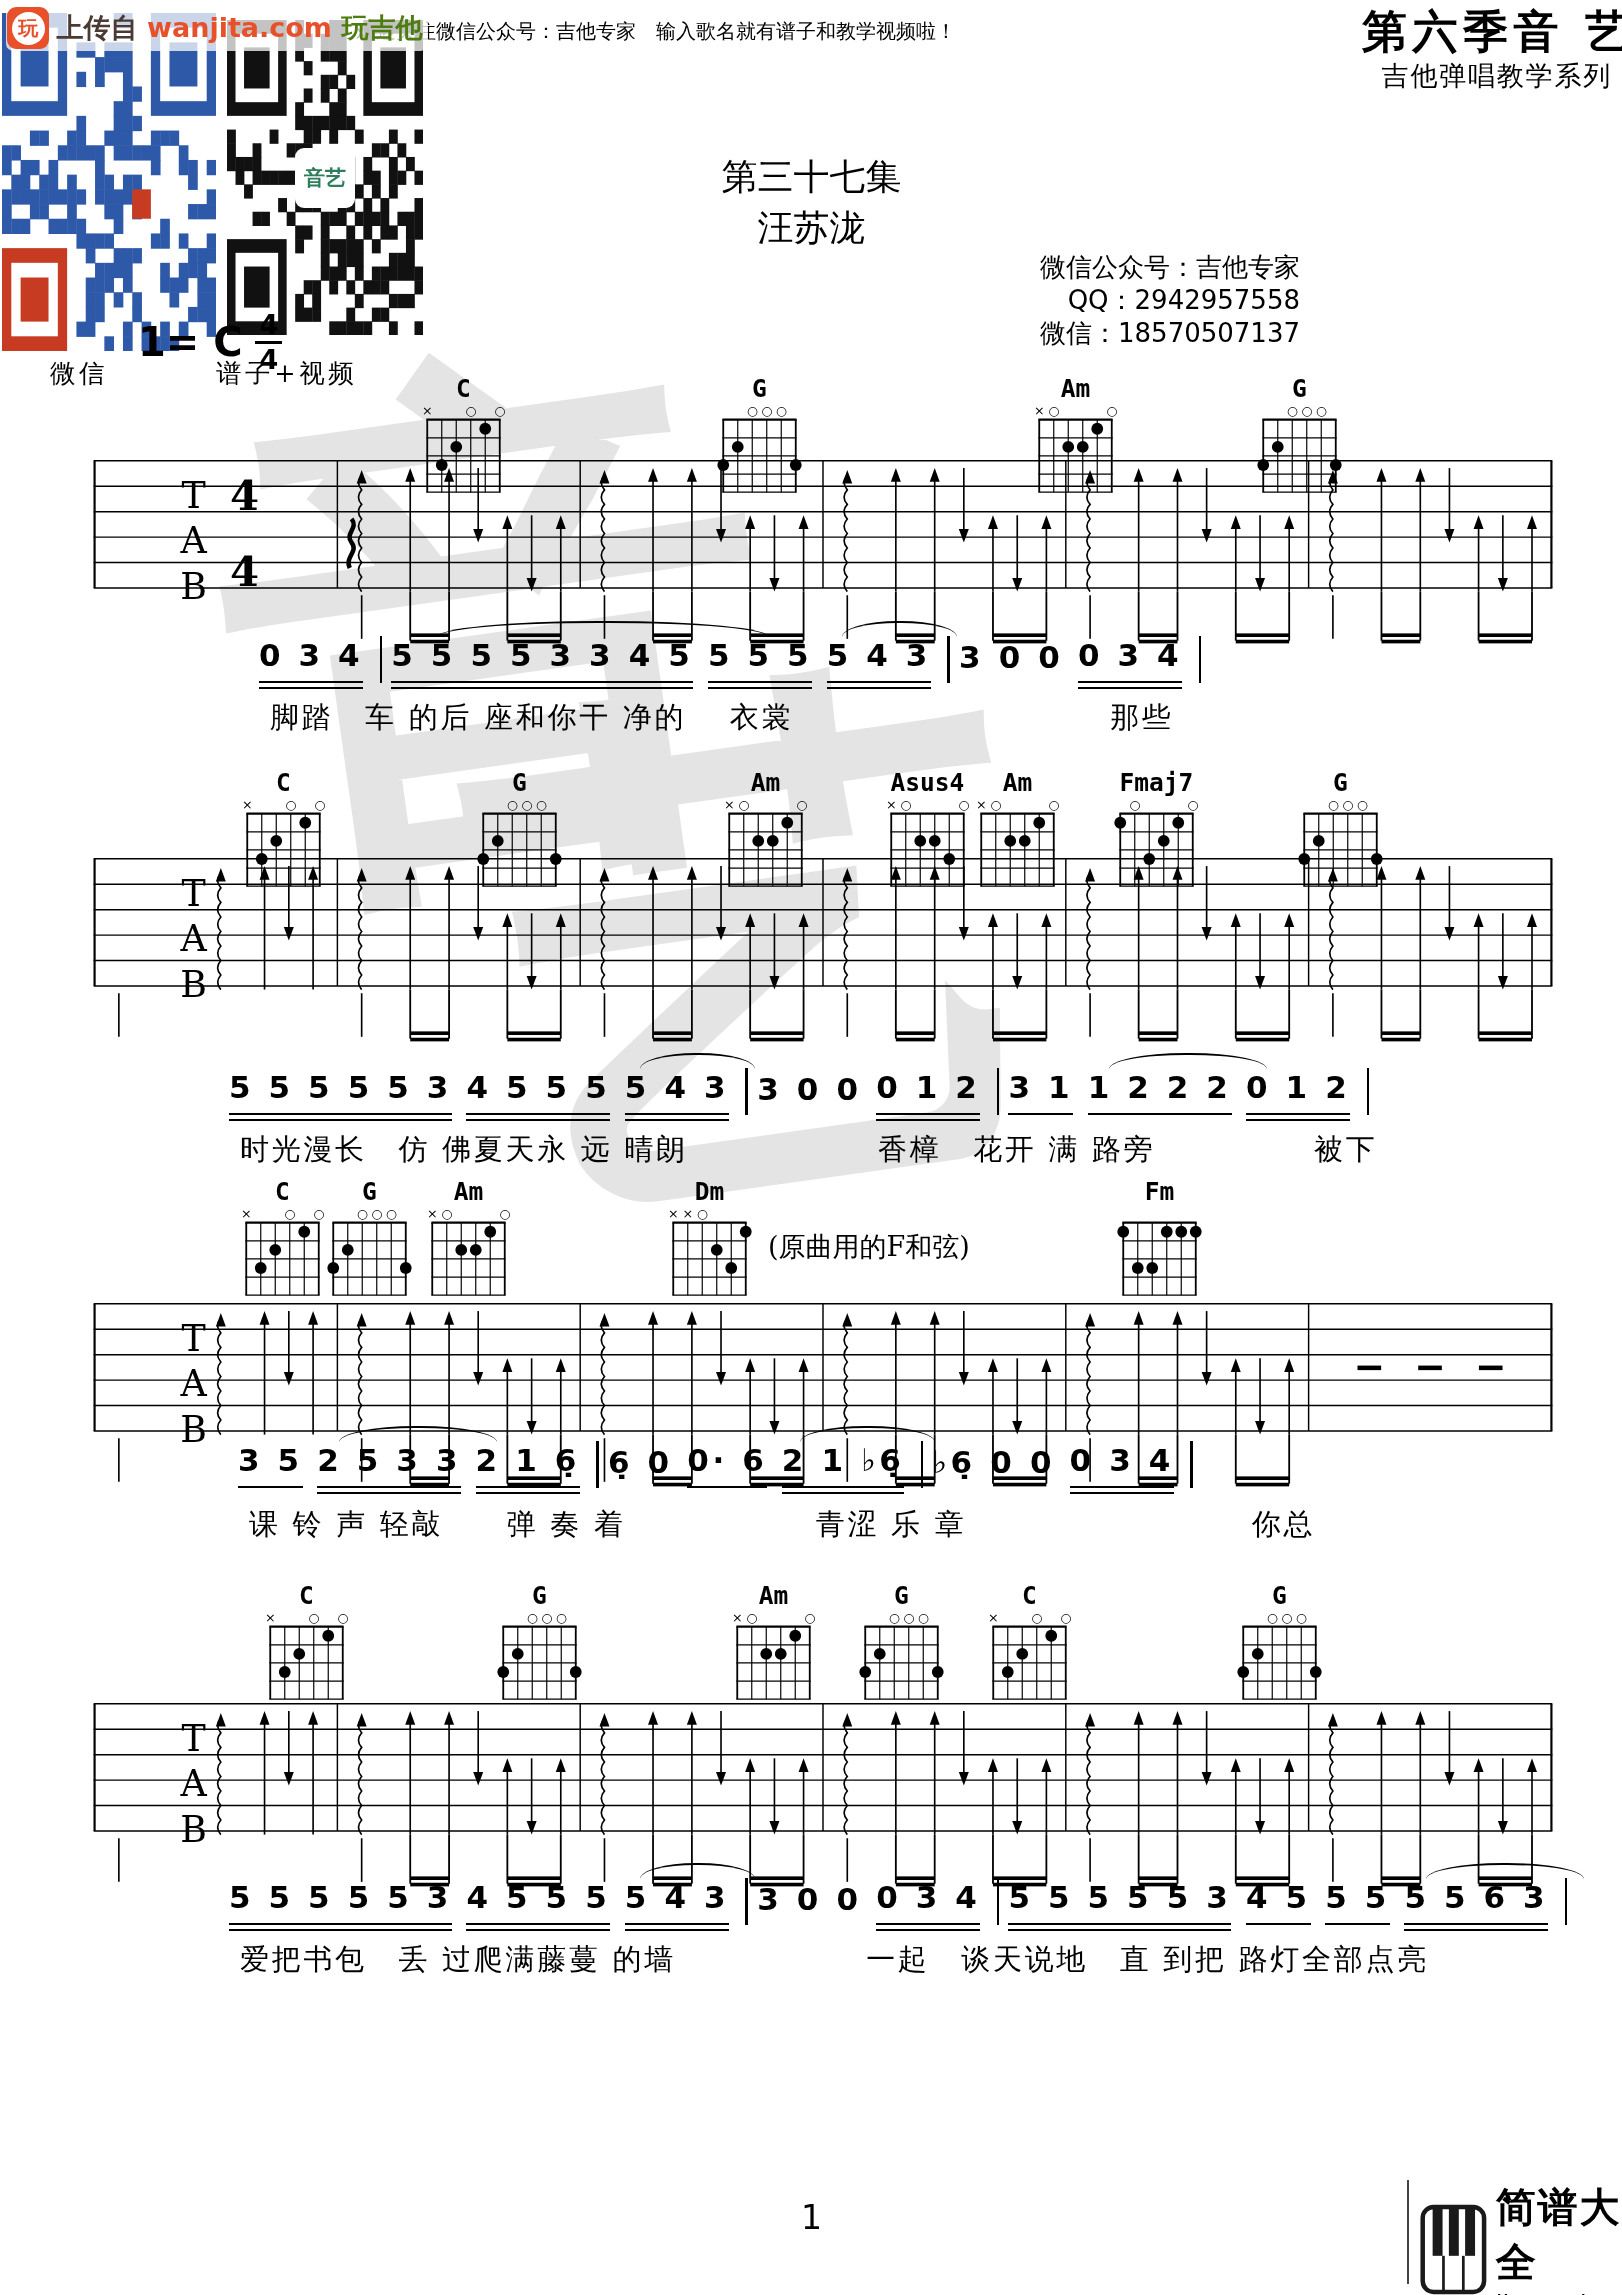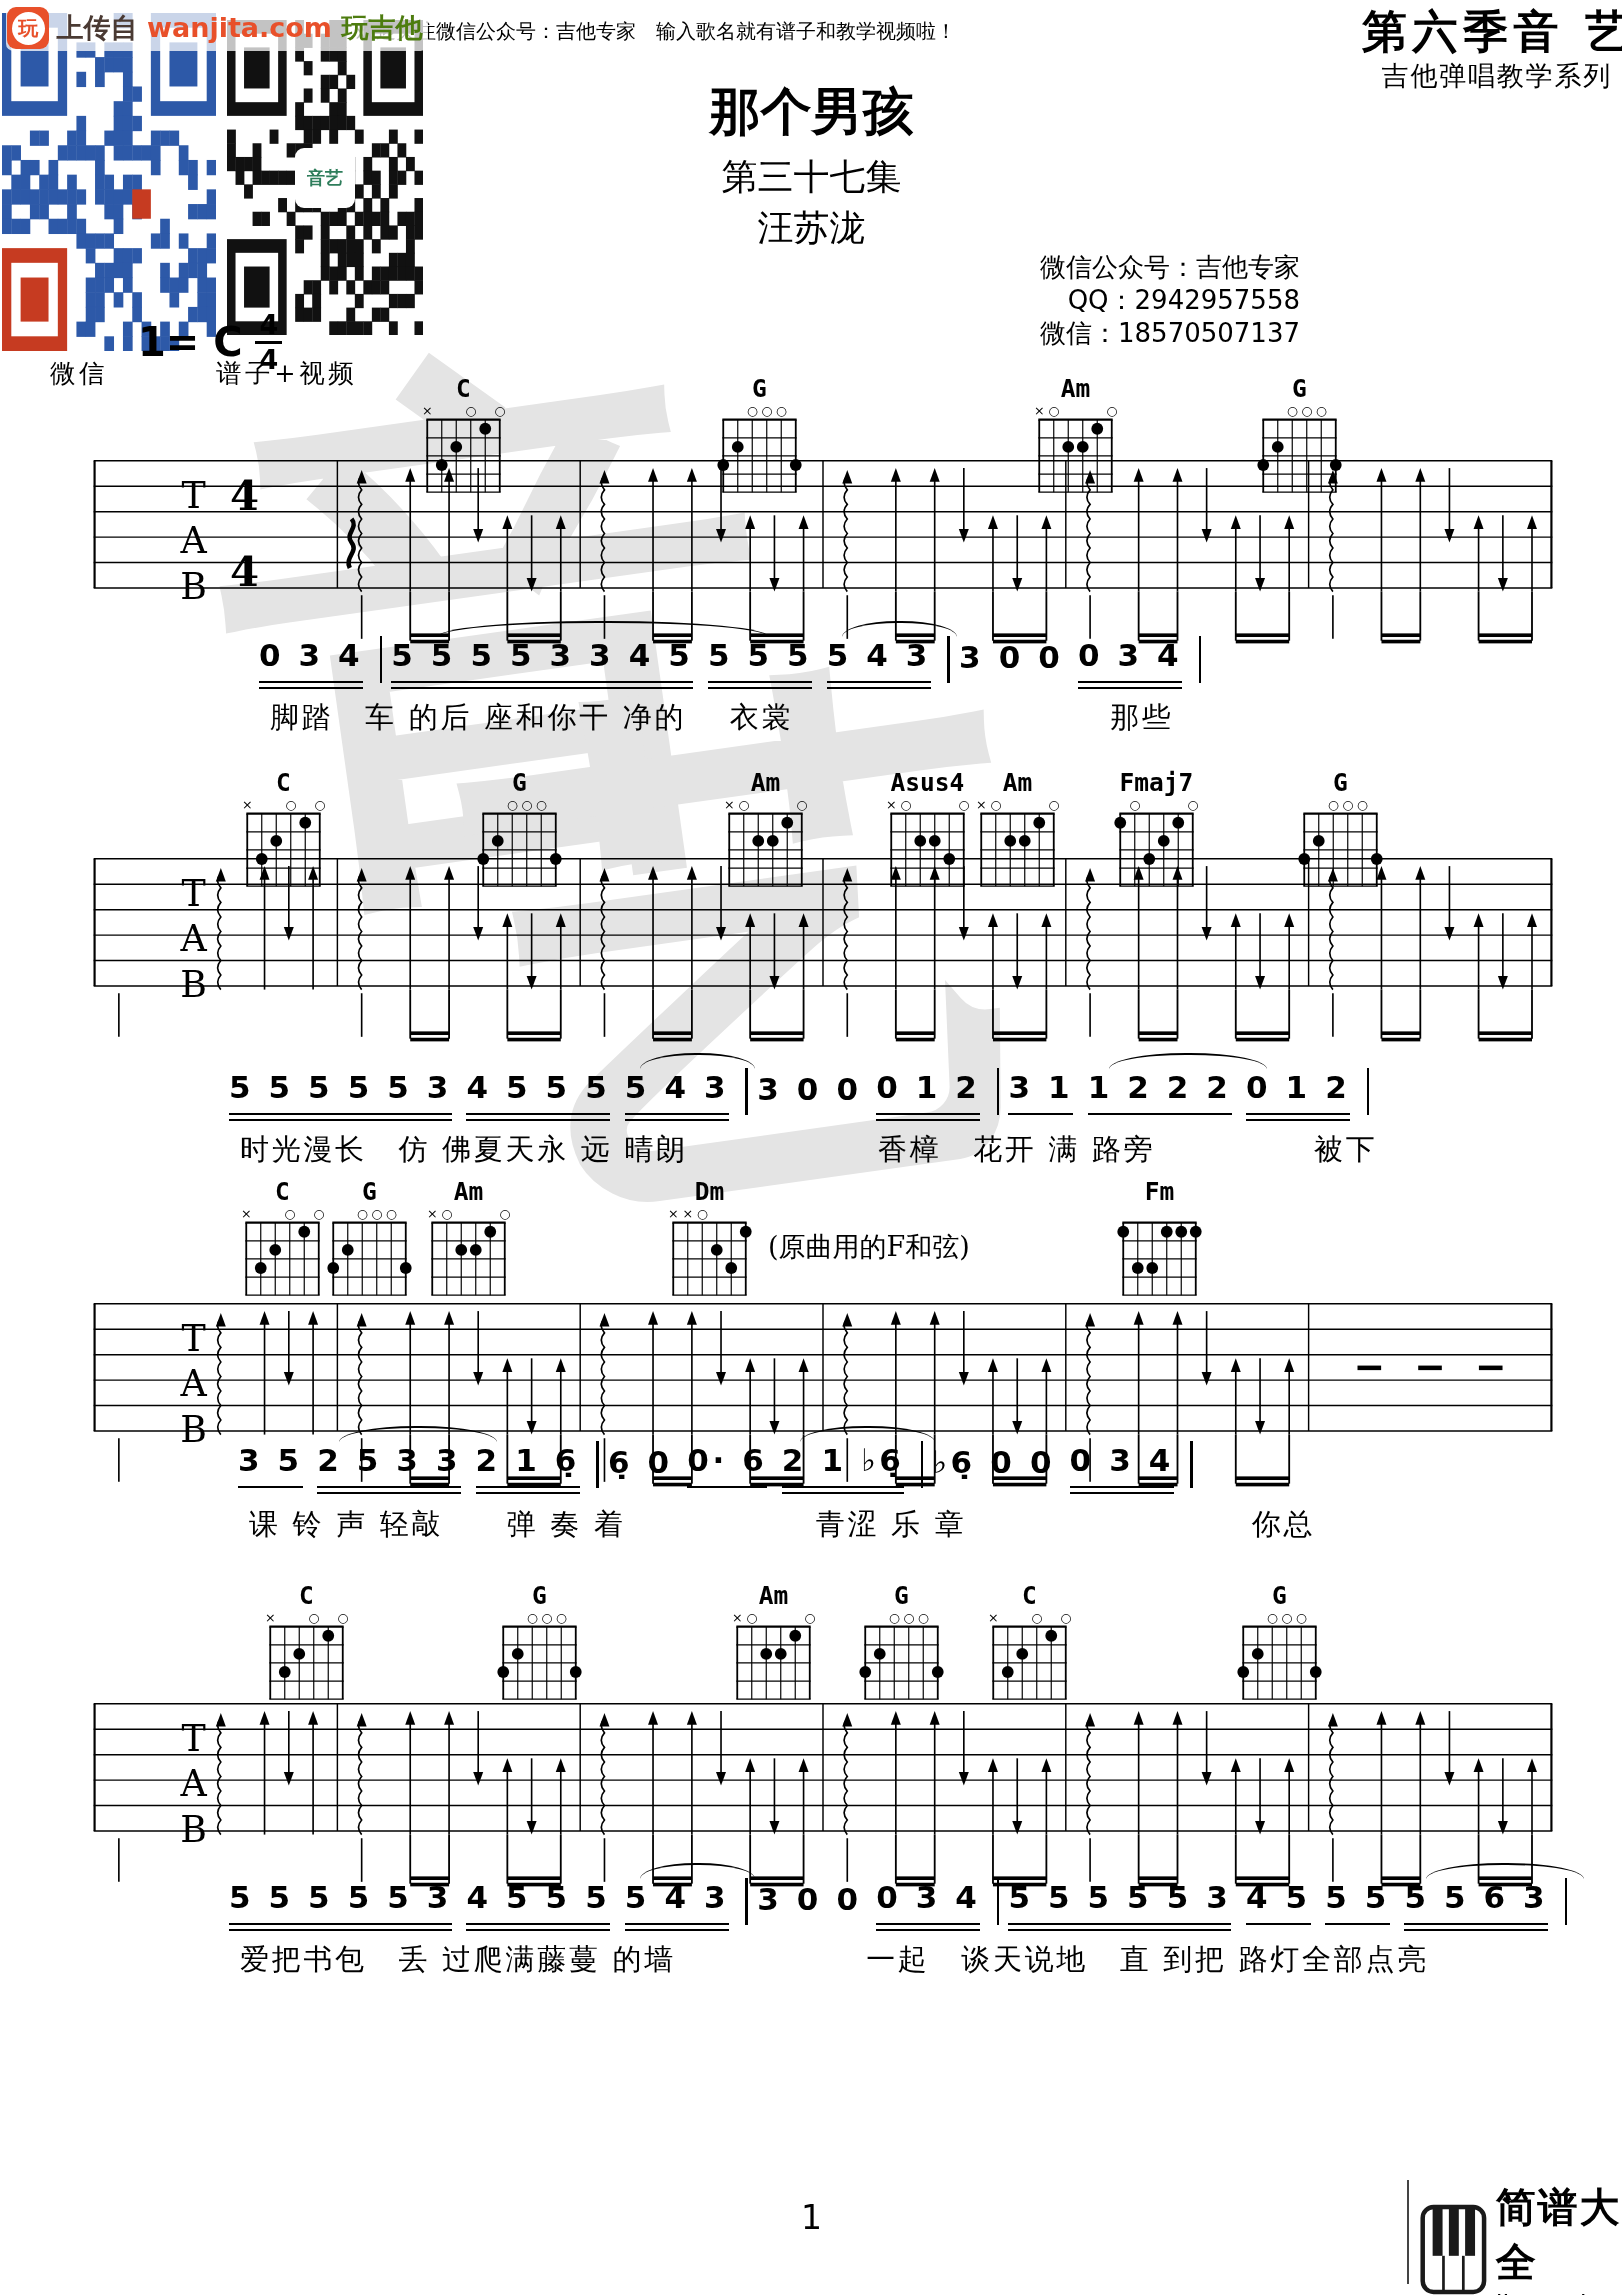--- a/index.html
+++ b/index.html
@@ -18,21 +18,21 @@
               align-items:center;justify-content:center;font-weight:bold;font-size:20px;color:#e8502a;}
   .badge-text{font-weight:bold;font-size:27px;white-space:nowrap;}
   .badge-prefix{color:#4a3a33;}
   .badge-site{color:#e8502a;}
   .badge-suffix{color:#4d7c0f;}
   
   .qr{z-index:1;}
   .qr-logo{position:absolute;left:50%;top:50%;transform:translate(-50%,-50%);
            width:60px;height:60px;background:#fff;border-radius:9px;display:flex;
            align-items:center;justify-content:center;font-family:"DejaVu Serif",serif;
-           font-weight:bold;font-size:18px;color:#2e7d5b;}
+           font-weight:bold;font-size:21px;color:#2e7d5b;}
   .qr-label{font-size:25.5px;font-family:"DejaVu Serif",serif;letter-spacing:3.6px;z-index:1;}
   
   .welcome{left:356px;top:18px;font-size:20px;font-family:"DejaVu Serif",serif;
            white-space:nowrap;z-index:1;}
   .series{right:-12.7px;top:1.8px;font-size:45px;font-weight:bold;font-family:"DejaVu Serif",serif;
           letter-spacing:5.5px;white-space:nowrap;z-index:1;}
   .series-sub{right:11px;top:58px;font-size:27px;font-family:"DejaVu Serif",serif;
           letter-spacing:1.8px;white-space:nowrap;z-index:1;}
   .song-title{left:0;right:0;top:78px;text-align:center;font-size:51px;font-weight:bold;z-index:1;}
   .episode{left:0;right:0;top:153px;text-align:center;font-size:36px;z-index:1;}
@@ -438,21 +438,20 @@
     <div class="badge-text">
       <span class="badge-prefix">上传自</span>
       <span class="badge-site">wanjita.com</span>
       <span class="badge-suffix">玩吉他</span>
     </div>
   </div>
 
   <div class="abs welcome">欢迎关注微信公众号：吉他专家　输入歌名就有谱子和教学视频啦！</div>
   <div class="abs series">第六季音 艺</div>
   <div class="abs series-sub">吉他弹唱教学系列</div>
-  <div class="abs song-title">那个男孩</div>
   <div class="abs episode">第三十七集</div>
   <div class="abs artist">汪苏泷</div>
 
   <div class="abs contact">
     <div>微信公众号：吉他专家</div>
     <div>QQ：2942957558</div>
     <div>微信：18570507137</div>
   </div>
 
   <div class="abs keysig">

